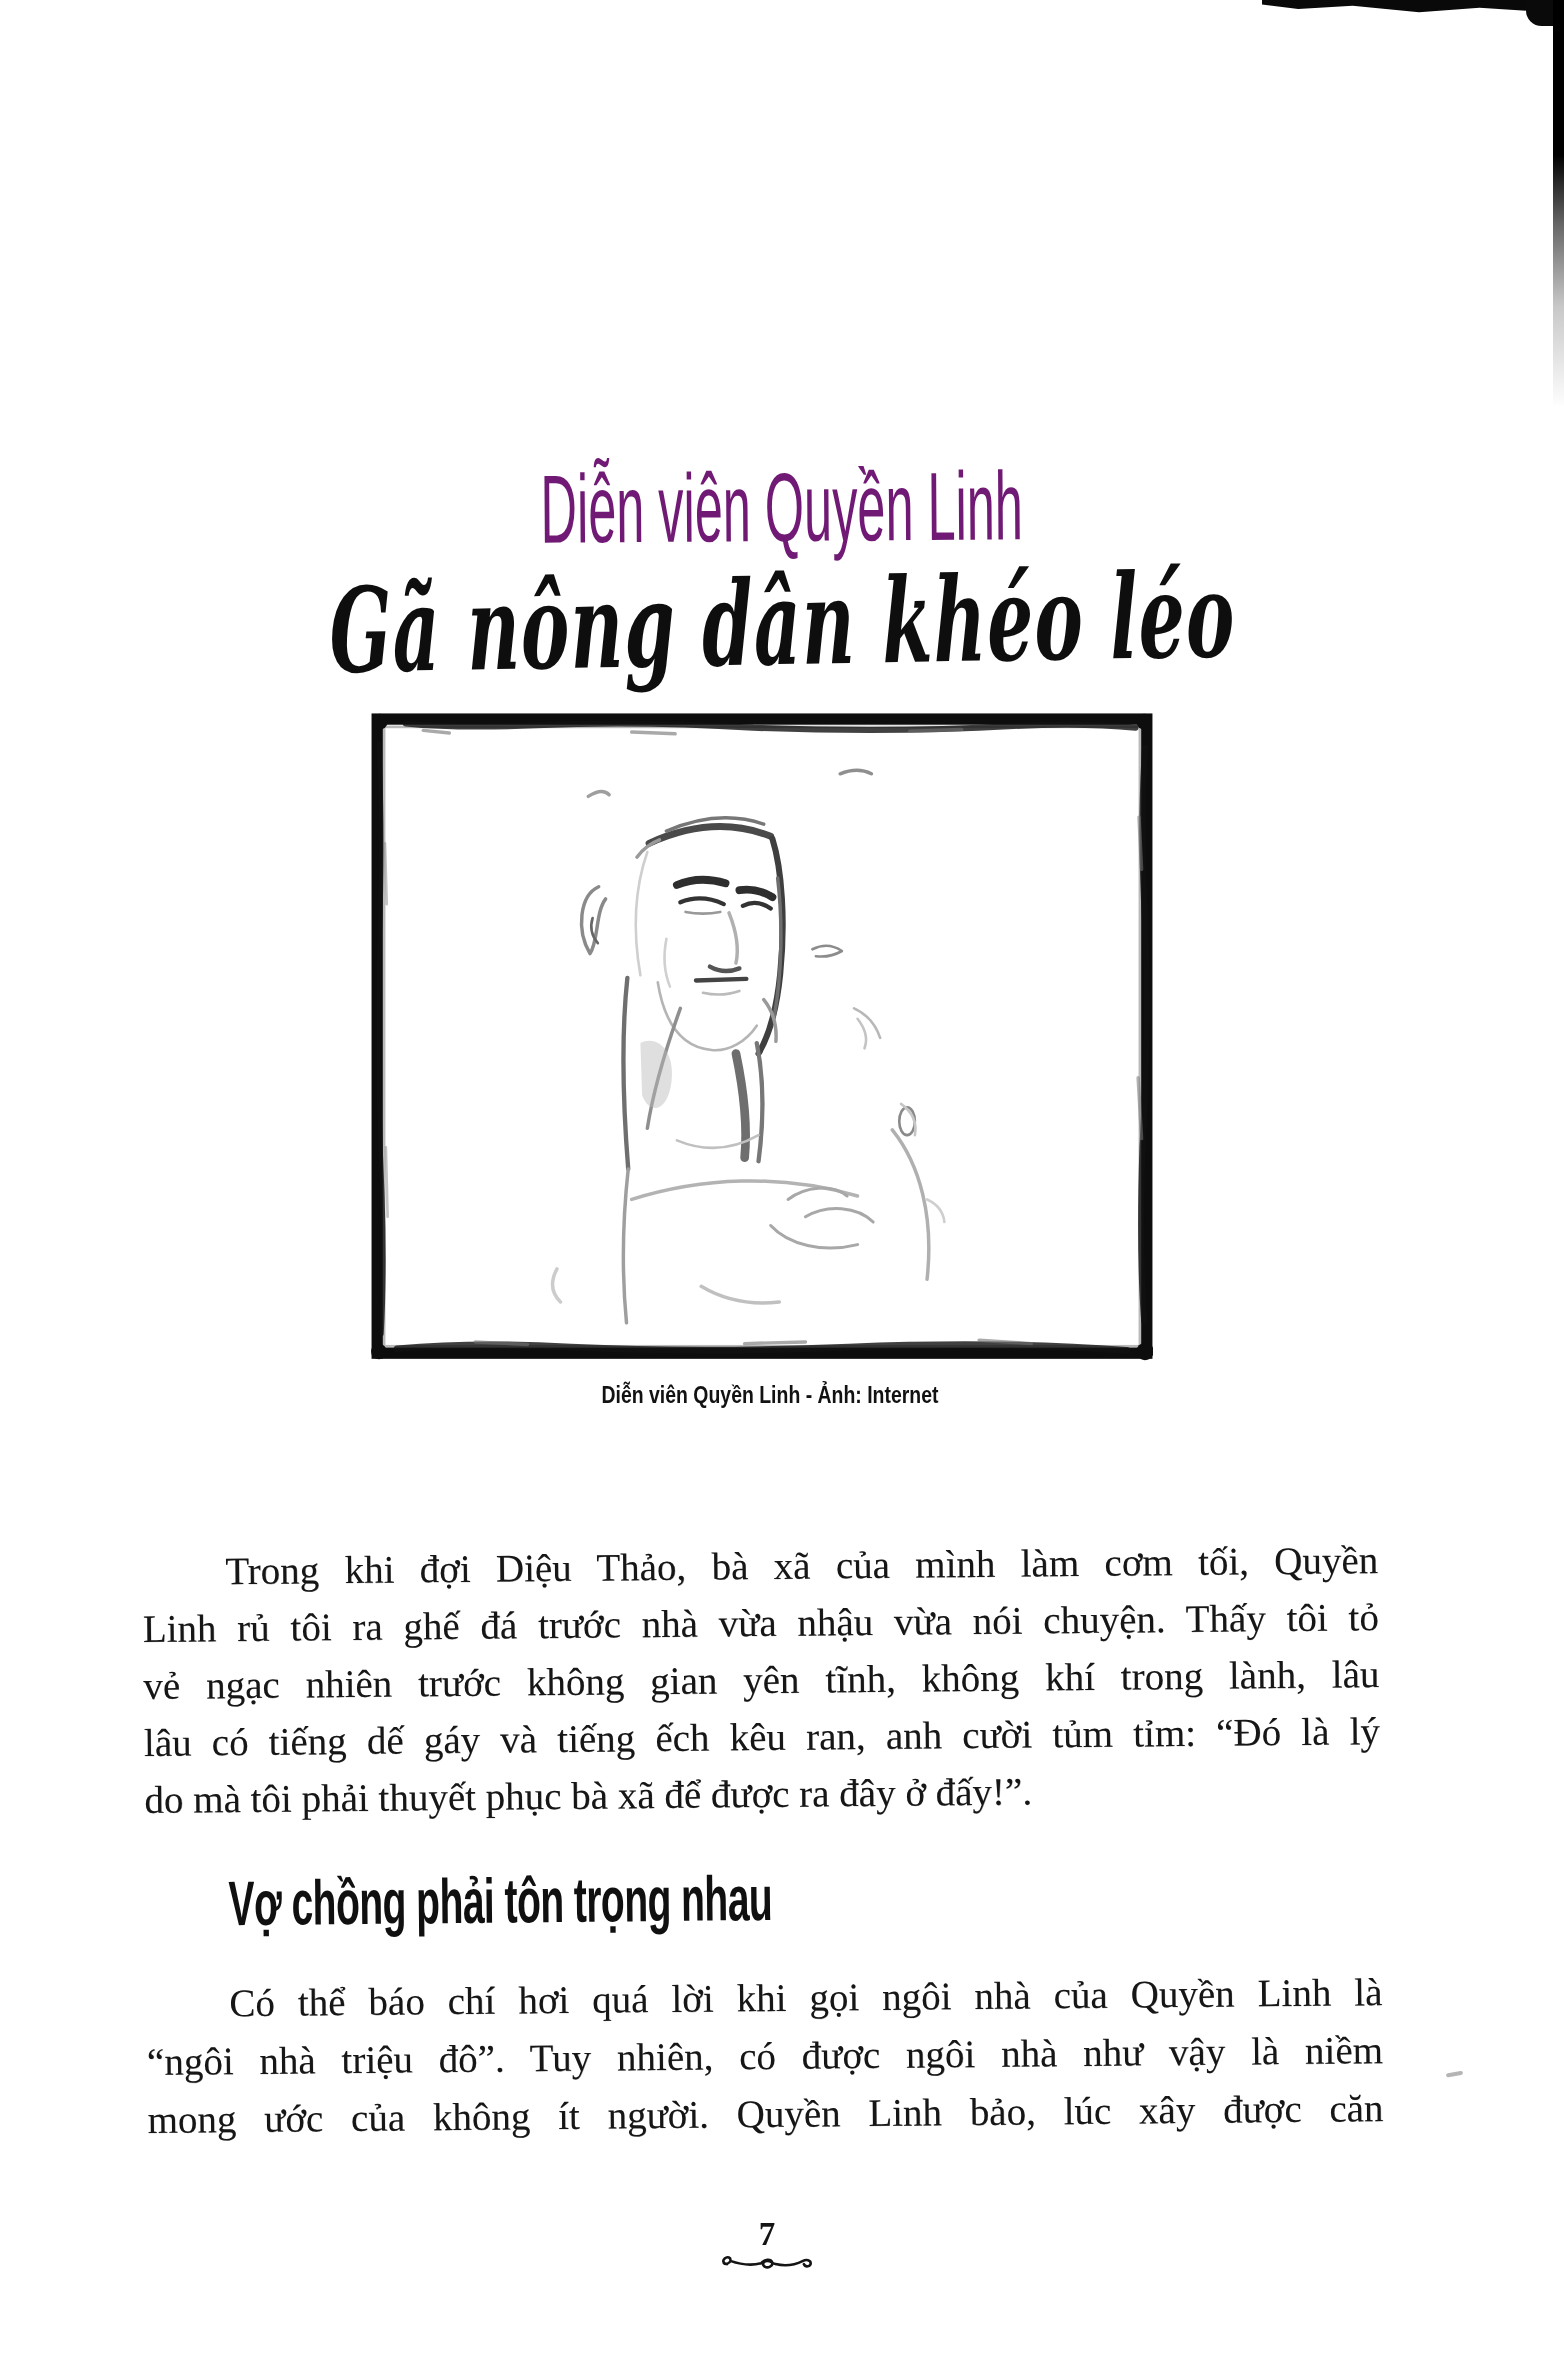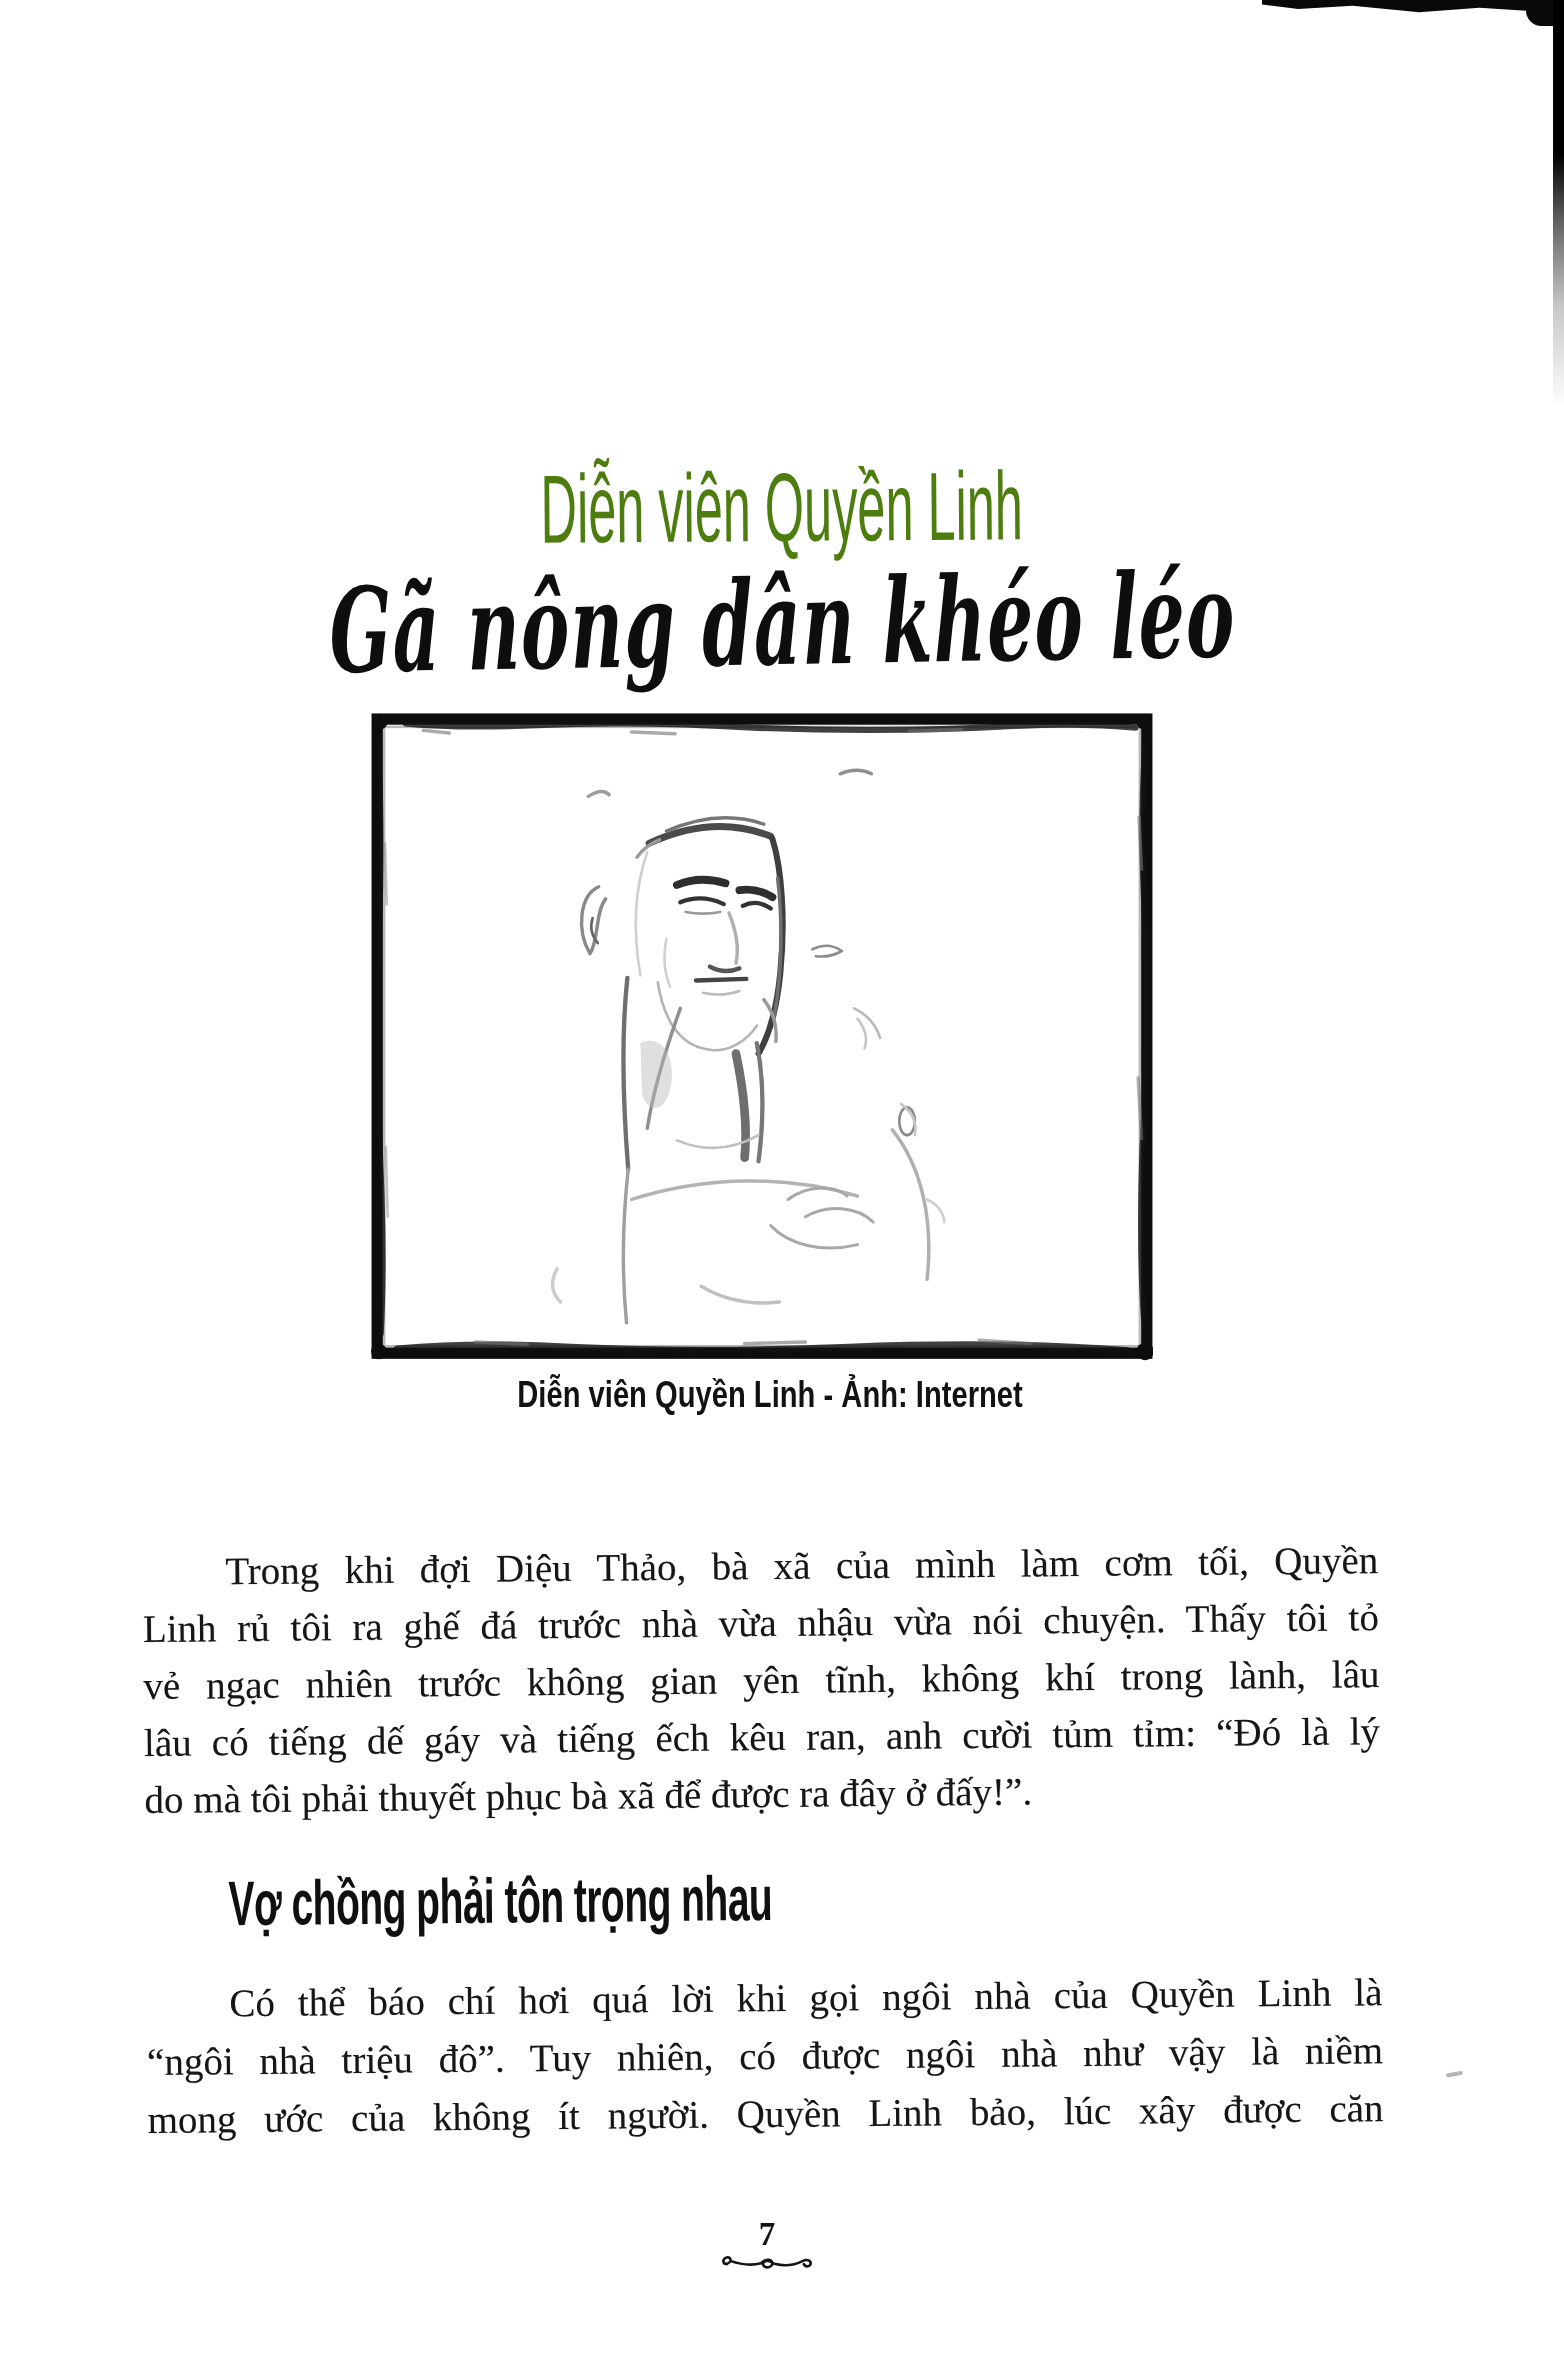--- a/index.html
+++ b/index.html
@@ -20,36 +20,36 @@
     position:absolute;left:1553px;top:0;width:11.3px;height:408px;
     background:linear-gradient(to bottom,#000 0%,#000 38%,rgba(0,0,0,.6) 55%,rgba(0,0,0,.22) 75%,rgba(0,0,0,0) 100%);
   }
   .scan-speck{
     position:absolute;left:1446px;top:2072px;width:17.4px;height:4.3px;background:#b5b5b5;
     border-radius:2.6px;transform:rotate(-10deg);
   }
   .kicker{
     position:absolute;left:0;top:456px;width:100%;text-align:center;
     font-family:"Liberation Sans","DejaVu Sans",sans-serif;font-weight:400;
-    font-size:97px;line-height:104px;color:#4d7c0f;white-space:nowrap;
+    font-size:97px;line-height:104px;color:#701a75;white-space:nowrap;
   }
   .kicker>span{display:inline-block;transform:rotate(-0.4deg) scaleX(0.52);transform-origin:center;}
   .script-title{
     position:absolute;left:0;top:558px;width:100%;text-align:center;
     font-family:"DejaVu Serif","Liberation Serif",serif;font-style:italic;font-weight:700;
     font-size:117px;line-height:130px;color:#0e0e0e;white-space:nowrap;
   }
   .script-title>span{display:inline-block;transform:rotate(-1deg) scaleX(0.62);transform-origin:center;letter-spacing:1.7px;}
   
   figure{position:absolute;left:371px;top:713px;width:782px;height:648px;margin:0;}
   figure svg{display:block;width:782px;height:648px;}
   .caption-row{
     position:absolute;left:0;top:1376px;width:1540px;text-align:center;
     font-family:"Liberation Sans","DejaVu Sans",sans-serif;font-weight:700;
-    font-size:36px;line-height:38px;color:#121212;white-space:nowrap;
+    font-size:24px;line-height:38px;color:#121212;white-space:nowrap;
   }
   .caption-row>span{display:inline-block;transform:scaleX(0.81);transform-origin:center;}
   
   .article{
     position:absolute;left:142px;top:1543px;width:1236px;height:660px;
     transform:rotate(-0.55deg);transform-origin:left top;
   }
   .para{position:absolute;left:0;width:1236px;font-size:39px;color:#161616;
     text-shadow:0.3px 0.3px 0 rgba(20,20,20,.35);}
   .para1{top:0;}

